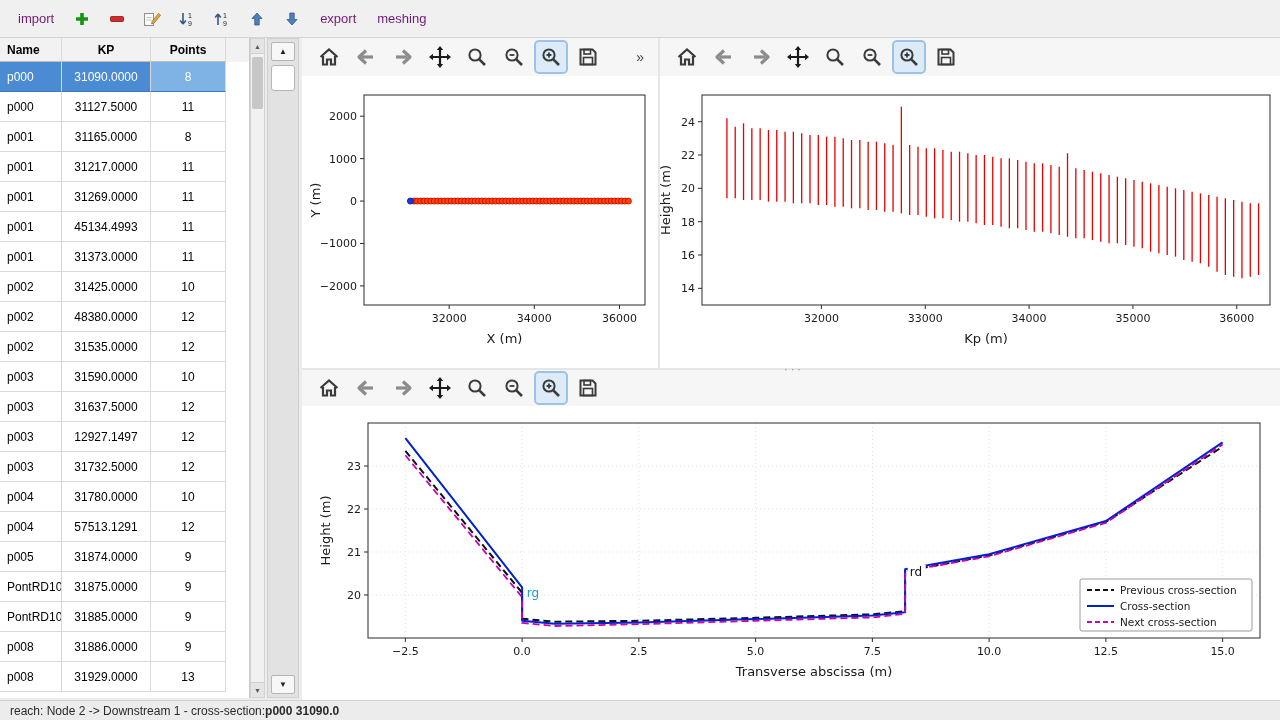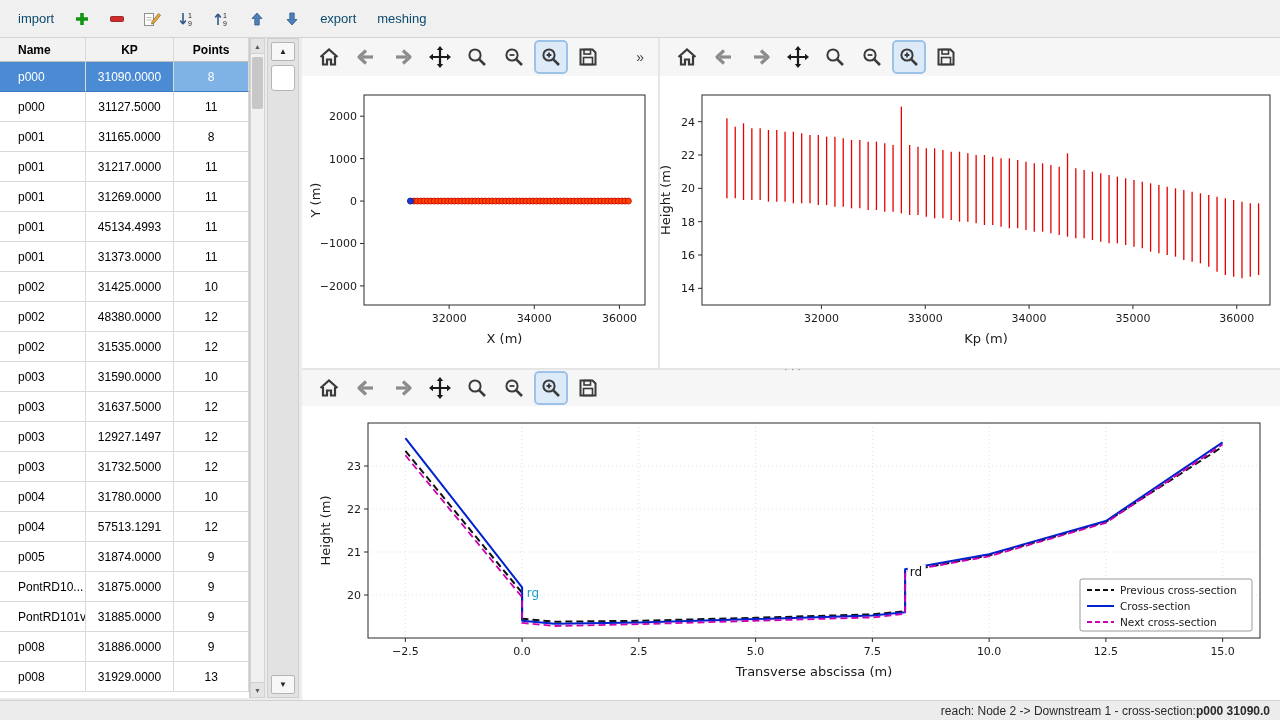--- a/index.html
+++ b/index.html
@@ -3,32 +3,32 @@
 <meta charset="utf-8">
 <style>
   *{margin:0;padding:0;box-sizing:border-box}
   html,body{width:1280px;height:720px;overflow:hidden;background:#ececec;
     font-family:"Liberation Sans",sans-serif;}
   .app{position:relative;width:1280px;height:720px;background:#ececec}
 
   
   .app-toolbar{position:absolute;top:0;left:0;right:0;height:38px;background:#f0f0f0;
     border-bottom:1px solid #d4d4d4;display:flex;align-items:center;gap:13px;padding:0 14px}
-  .menu-label{font-size:13px;color:#0c4a6e;padding:4px 4px;cursor:default}
+  .menu-label{font-size:13px;color:#701a75;padding:4px 4px;cursor:default}
   .tool-ic{width:22px;height:20px;display:flex;align-items:center;justify-content:center}
 
   
   .table-panel{position:absolute;top:38px;left:0;width:250px;bottom:22px;background:#fff;
     border-right:1px solid #c9c9c9;font-size:12px;overflow:hidden}
   .thead{display:flex;height:24px;background:#f2f2f2;font-weight:bold}
   .thead .td{background:#f2f2f2;border-bottom:1px solid #bdbdbd}
   .tr{display:flex;height:30px;background:#fff}
   .td{display:flex;align-items:center;justify-content:center;
     border-right:1px solid #d9d9d9;border-bottom:1px solid #d9d9d9;overflow:hidden;white-space:nowrap}
-  .td-name{width:86px;justify-content:flex-start;padding-left:18px}
+  .td-name{width:62px;justify-content:flex-start;padding-left:7px}
   .td-kp{width:89px}
   .td-points{width:75px}
   .tr.selected .td{background:#4a8bd4;color:#fff;border-bottom-color:#3d79bc}
   .tr.selected .td-points{background:#7fb2e5}
 
   
   .vscroll{position:absolute;top:38px;left:250px;width:15px;bottom:22px;background:#f1f1f1;
     border:1px solid #d3d3d3;display:flex;flex-direction:column;align-items:center}
   .scroll-btn{width:13px;height:15px;background:#e4e4e4;border-bottom:1px solid #cfcfcf;
     color:#5a5a5a;font-size:7px;display:flex;align-items:center;justify-content:center}
@@ -51,21 +51,21 @@
   .mpl-toolbar{height:38px;display:flex;align-items:center;gap:7px;padding:0 12px;background:#f6f6f6}
   .panel-cross .mpl-toolbar{height:36px}
   .mpl-btn{width:30px;height:30px;display:flex;align-items:center;justify-content:center;border-radius:3px}
   .mpl-btn.active{background:#ddeaf8;outline:2px solid #9cc2e8}
   .tb-overflow{margin-left:auto;color:#444;font-size:14px;padding:0 2px}
   .figure{display:block}
   .splitter-dots{position:absolute;left:482px;top:325px;color:#8e8e8e;font-size:11px;letter-spacing:3px}
 
   
   .status-bar{position:absolute;left:0;right:0;bottom:0;height:20px;background:#ececec;
-    border-top:1px solid #d2d2d2;display:flex;align-items:center;justify-content:flex-end;
+    border-top:1px solid #d2d2d2;display:flex;align-items:center;justify-content:flex-start;
     padding:0 10px;font-size:12px;color:#2a2a2a}
   .status-bar b{margin-left:0}
 </style>
 </head>
 <body>
 
 <div class="app">
 
   <div class="app-toolbar">
     <span class="menu-label">import</span>

